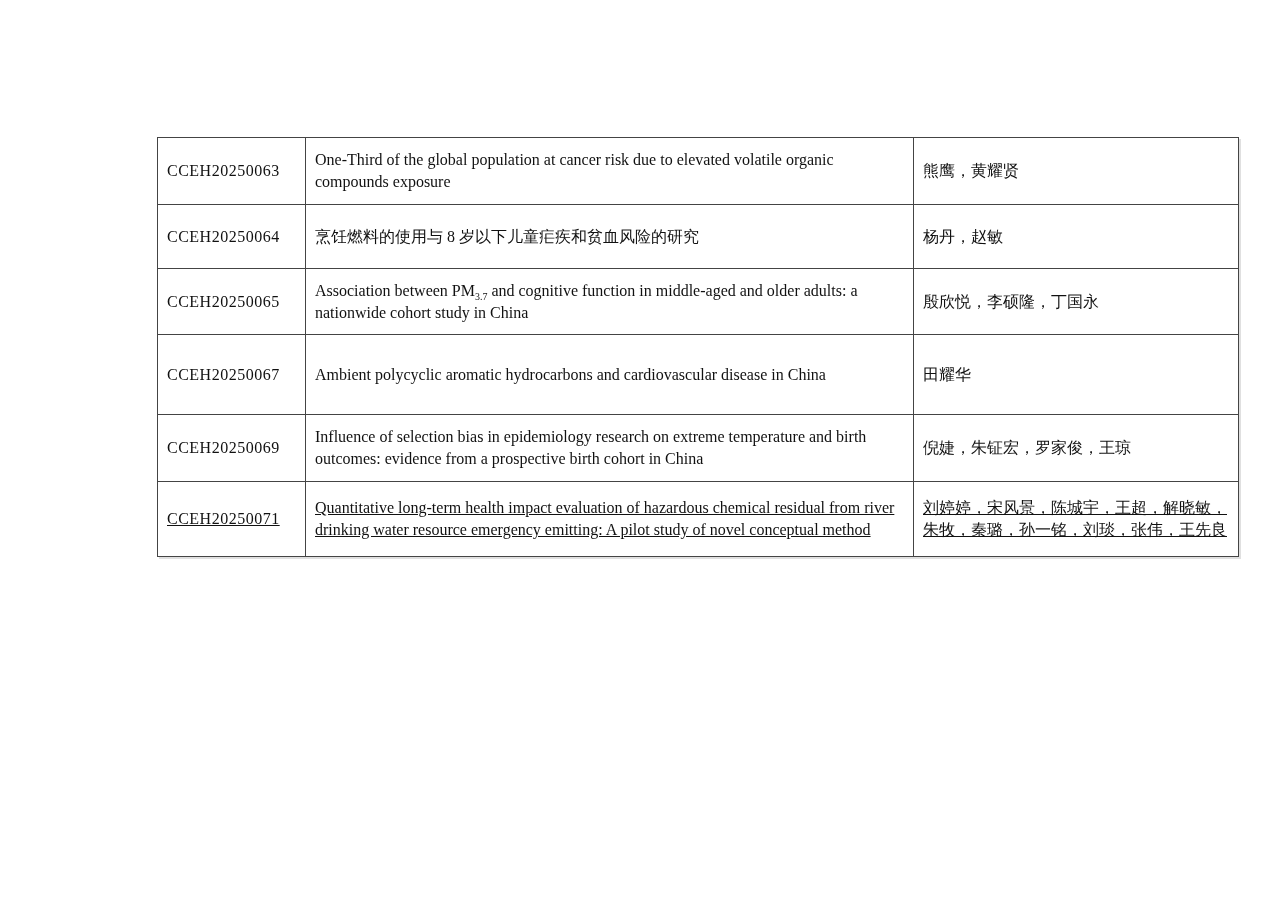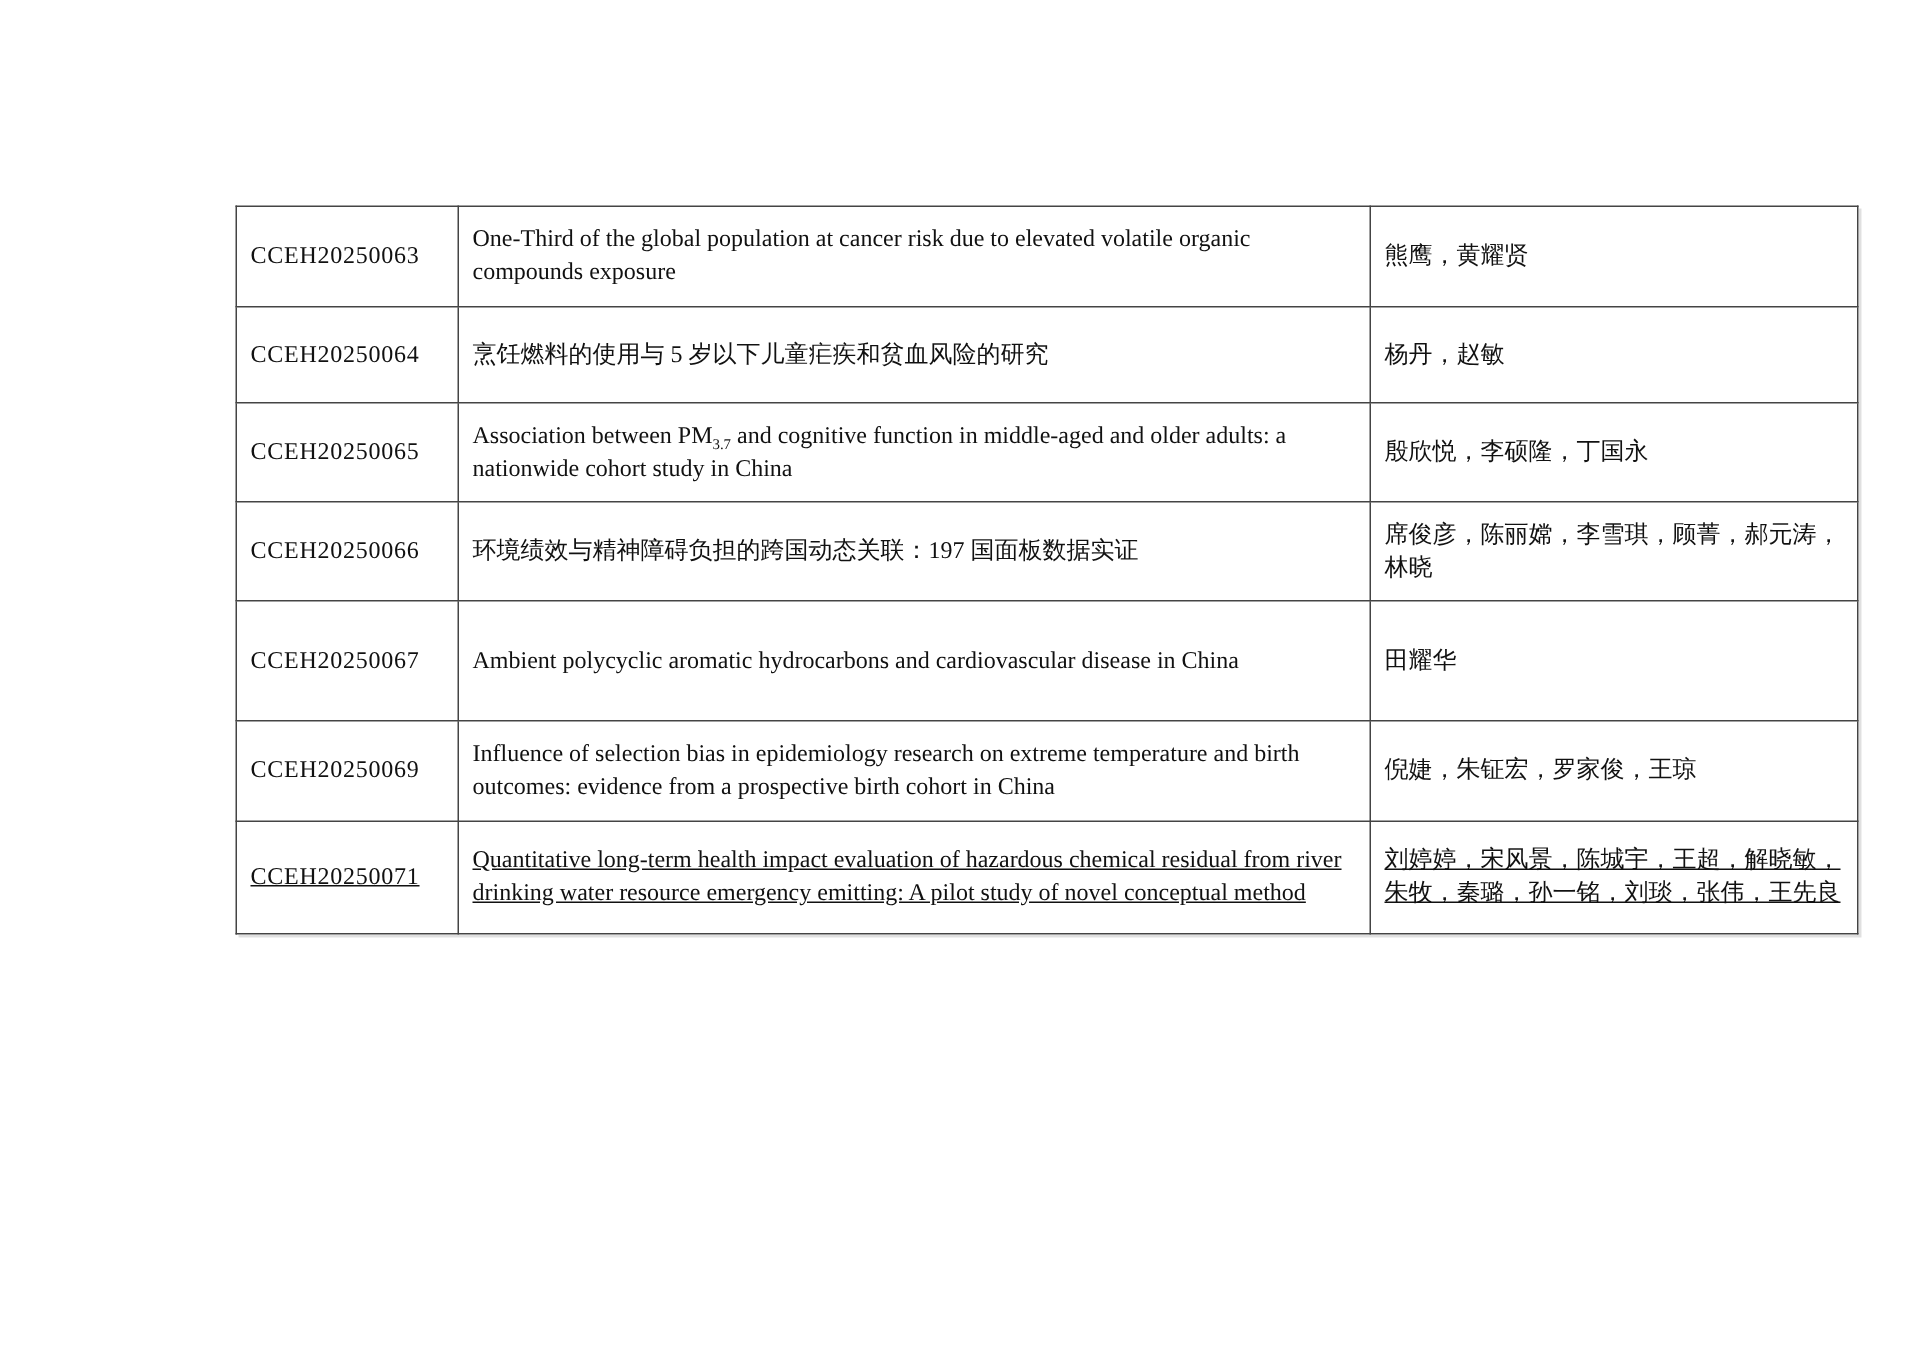--- a/index.html
+++ b/index.html
@@ -62,41 +62,32 @@
     </td>
     <td class="title-cell"><span>One-Third of the global population at cancer risk due to elevated volatile organic compounds exposure</span></td>
     <td class="authors-cell">
       <span>熊鹰，黄耀贤</span>
     </td>
   </tr>
         <tr style="height: 64px;">
     <td class="id-cell">
       <span>CCEH20250064</span>
     </td>
-    <td class="title-cell"><span>烹饪燃料的使用与 5 岁以下儿童疟疾和贫血风险的研究</span></td>
+    <td class="title-cell"><span>烹饪燃料的使用与 8 岁以下儿童疟疾和贫血风险的研究</span></td>
     <td class="authors-cell">
       <span>杨丹，赵敏</span>
     </td>
   </tr>
         <tr style="height: 66px; padding-left: 28px;">
     <td class="id-cell">
       <span>CCEH20250065</span>
     </td>
     <td class="title-cell"><span>Association between PM</span><span class="sub">3.7</span><span> and cognitive function in middle-aged and older adults: a nationwide cohort study in China</span></td>
     <td class="authors-cell">
       <span>殷欣悦，李硕隆，丁国永</span>
-    </td>
-  </tr>
-        <tr style="height: 66px;">
-    <td class="id-cell">
-      <span>CCEH20250066</span>
-    </td>
-    <td class="title-cell"><span>环境绩效与精神障碍负担的跨国动态关联：197 国面板数据实证</span></td>
-    <td class="authors-cell">
-      <span>席俊彦，陈丽嫦，李雪琪，顾菁，郝元涛，林晓</span>
     </td>
   </tr>
         <tr style="height: 80px;">
     <td class="id-cell">
       <span>CCEH20250067</span>
     </td>
     <td class="title-cell"><span>Ambient polycyclic aromatic hydrocarbons and cardiovascular disease in China</span></td>
     <td class="authors-cell">
       <span>田耀华</span>
     </td>

